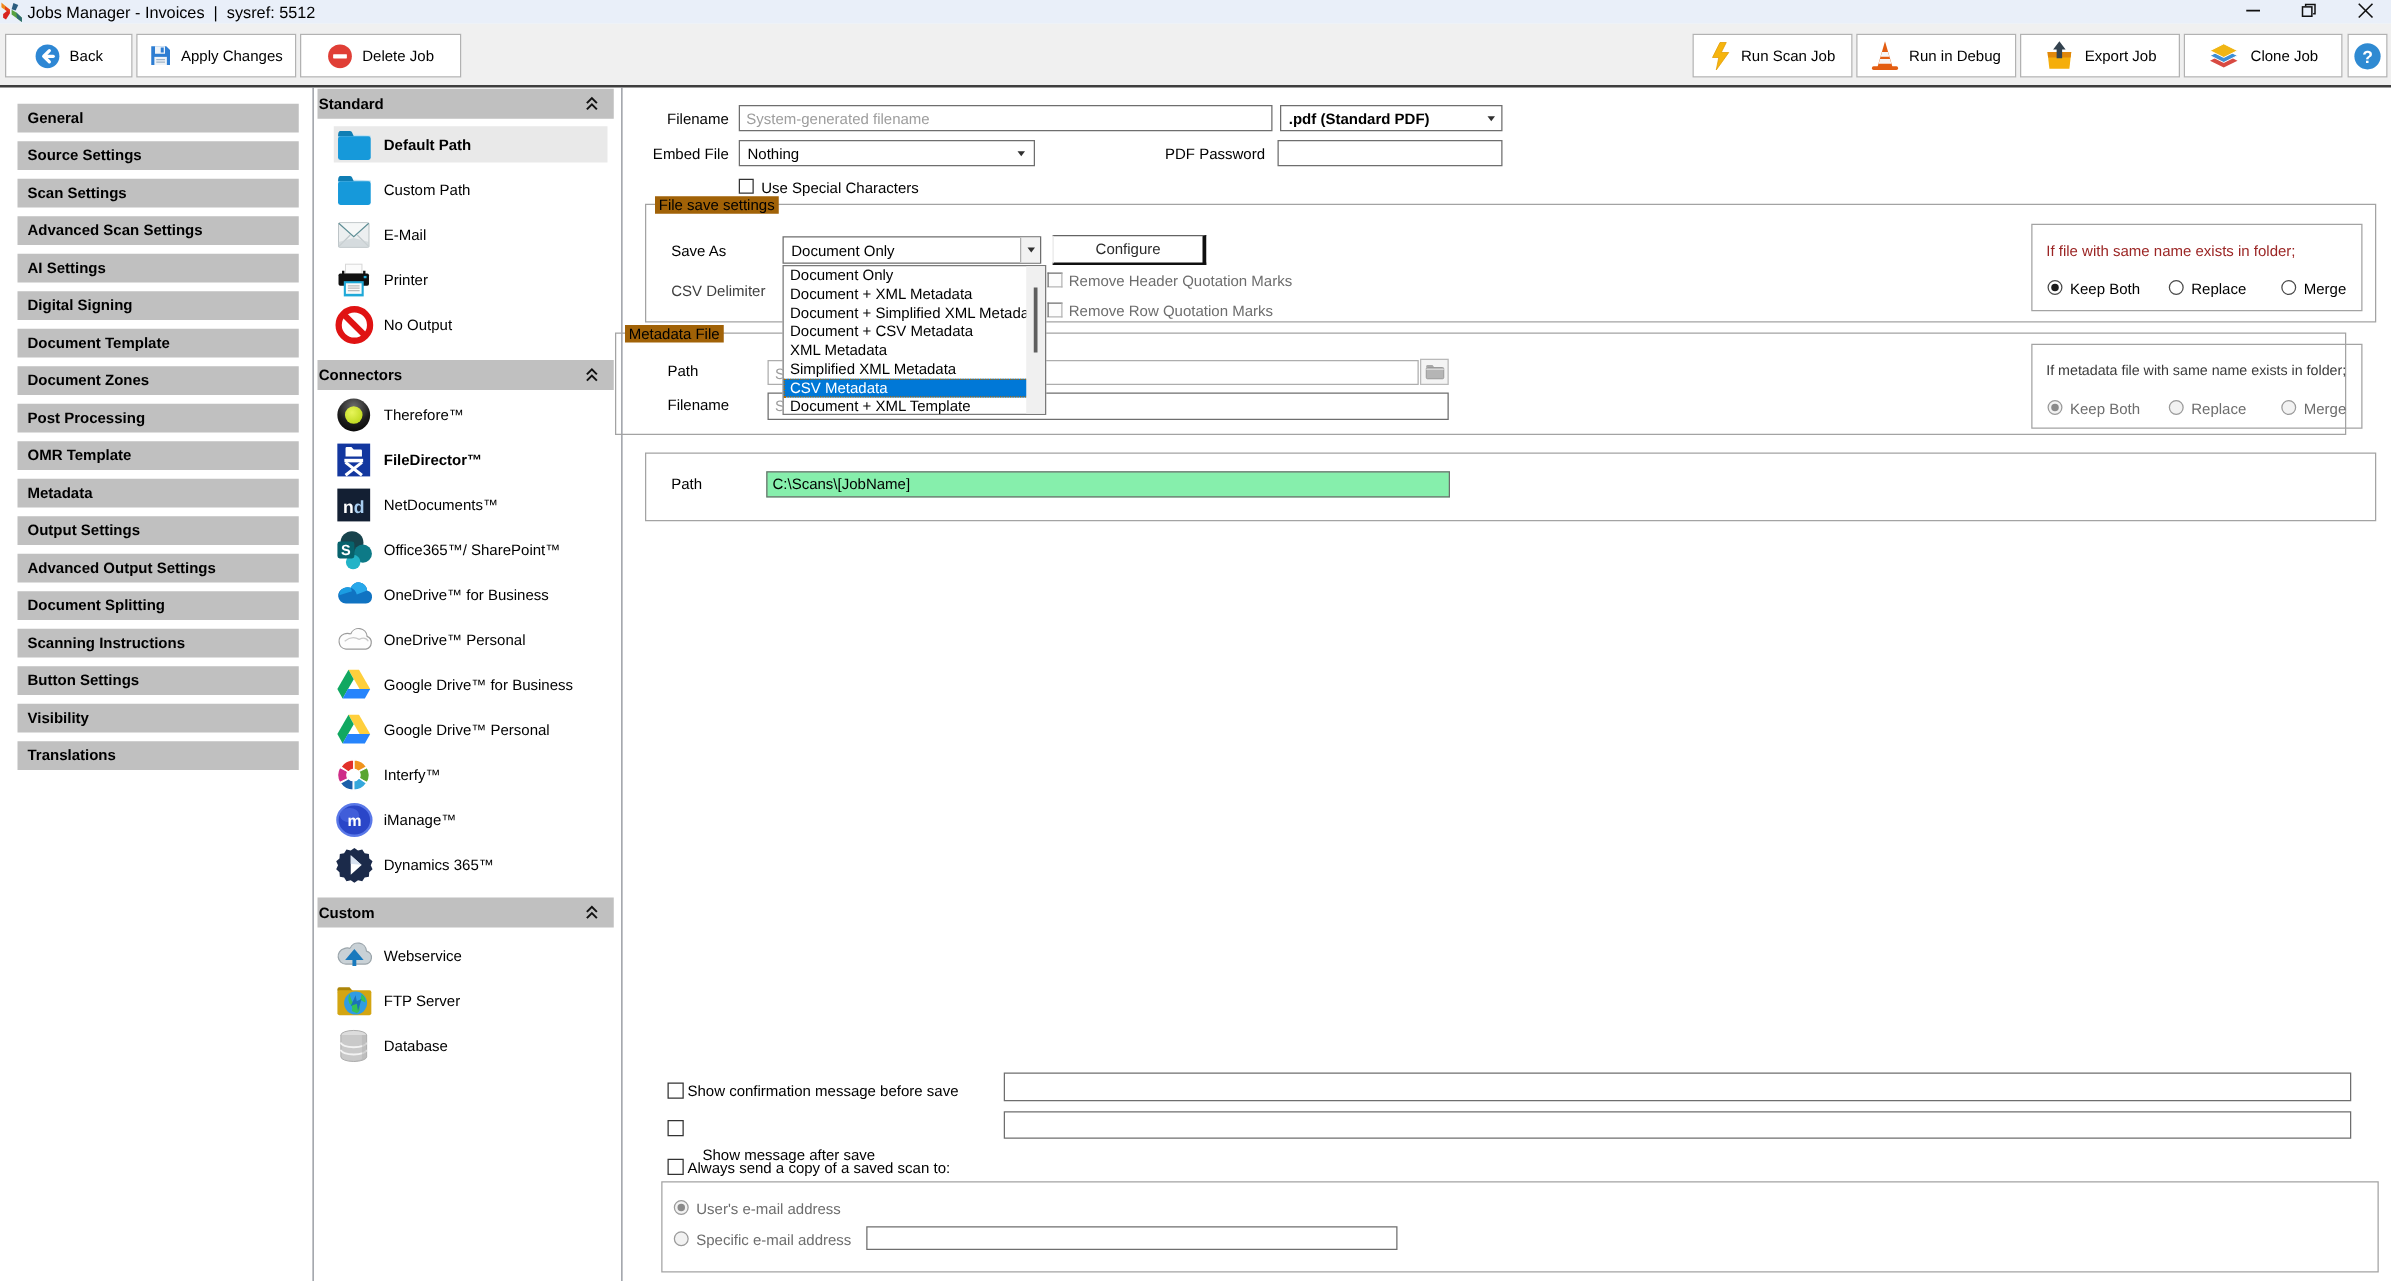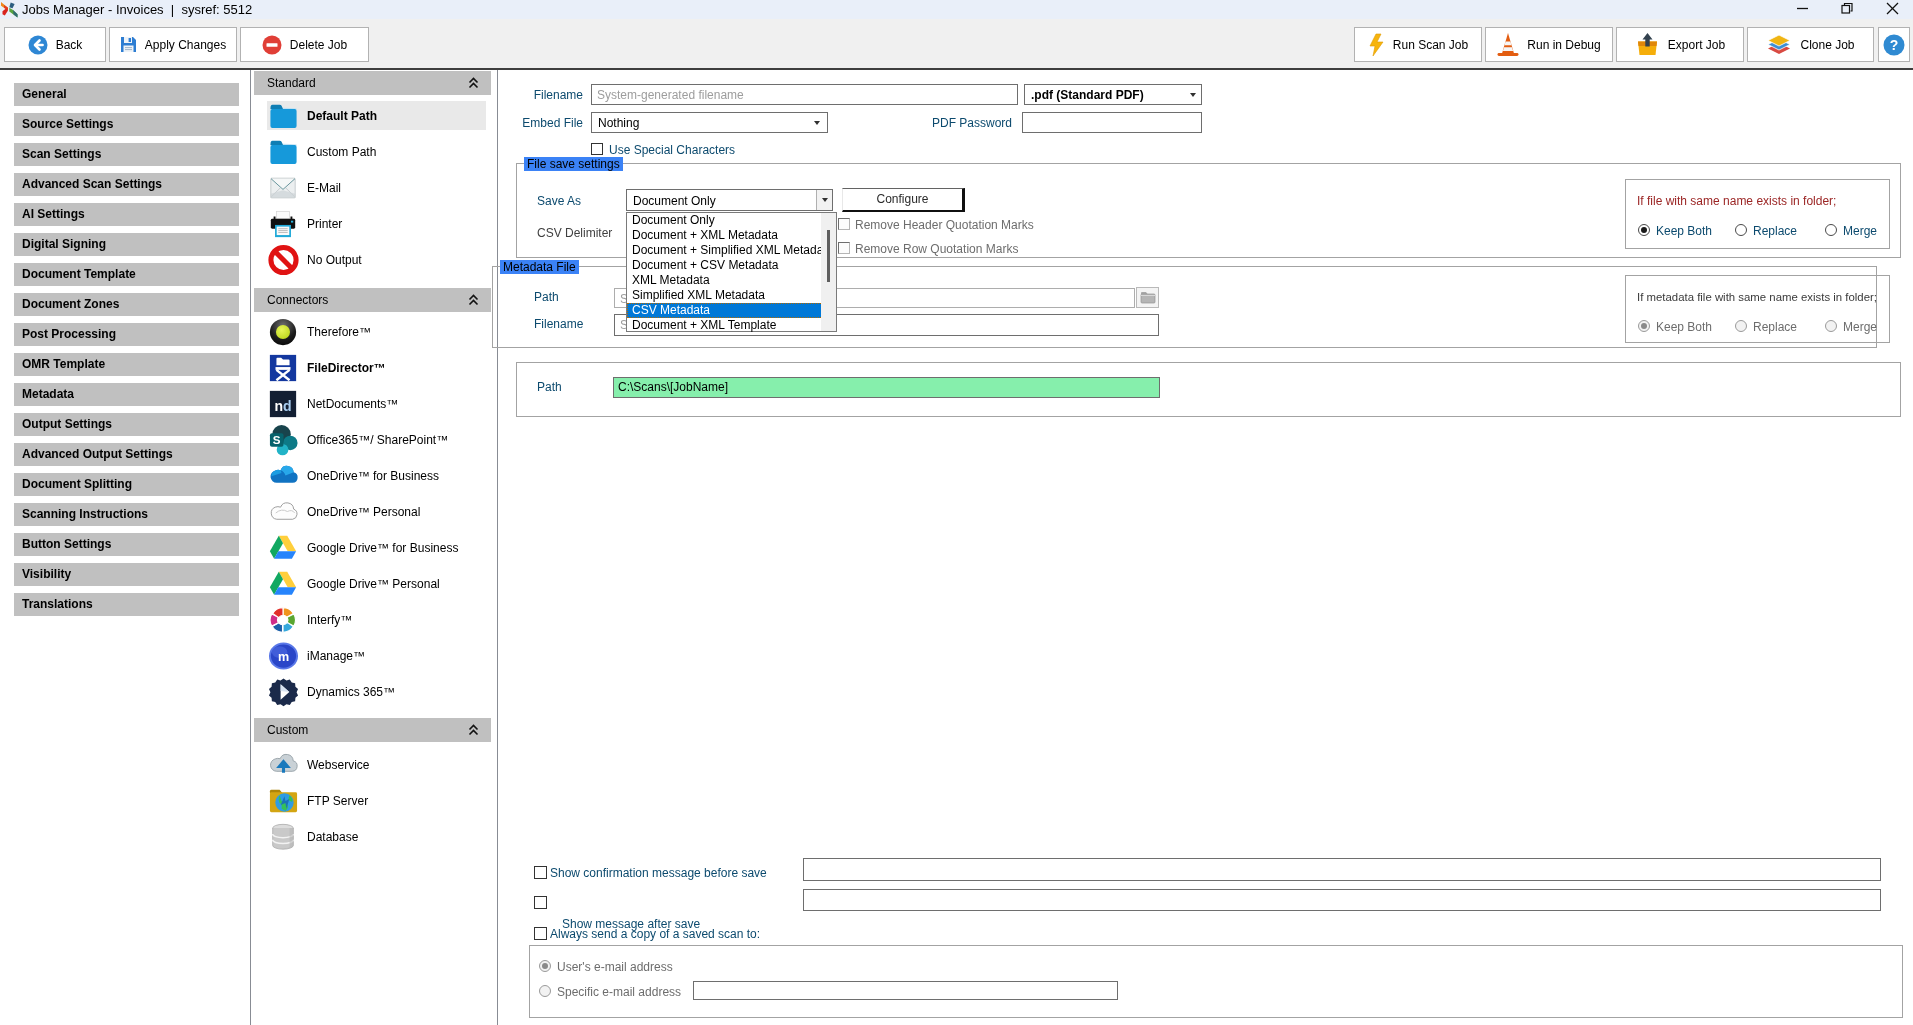--- a/index.html
+++ b/index.html
@@ -11,31 +11,31 @@
 #titletext { position:absolute; left:22px; top:2px; font-size:13px; color:#000; }
 
 #toolbar { position:absolute; left:0; top:19px; width:1913px; height:49px; background:#f0f0f0;padding-left:44px; }
 .tbtn { position:absolute; top:8px; height:35px; background:#fff; border:1px solid #b2b2b2; display:flex; align-items:center; justify-content:center; gap:8px; font-size:12px; color:#000; }
 #darkline { position:absolute; left:0; top:68px; width:1913px; height:2px; background:#3e3e3e; }
 
 .vsep { position:absolute; top:70px; width:1px; height:955px; background:#888c94; }
 
 .sbar { position:absolute; left:14px; width:225px; height:23px; background:#c0c0c0; font-weight:bold; font-size:12px; line-height:23px; padding-left:8px; color:#000; }
 
-.mhdr { position:absolute; left:254px; width:237px; height:24px; background:#c0c0c0; font-weight:normal; font-size:12px; line-height:24px; padding-left:13px; }
+.mhdr { position:absolute; left:254px; width:237px; height:24px; background:#c0c0c0; font-weight:bold; font-size:12px; line-height:24px; padding-left:1px; }
 .mitem { position:absolute; left:267px; width:219px; height:29px; }
 .mitem .txt { position:absolute; left:40px; top:50%; transform:translateY(-50%); font-size:12px; white-space:nowrap; }
 .mitem svg, .mitem .ic { position:absolute; left:1px; top:50%; transform:translateY(-50%); }
 .sel { background:#e9e9e9; }
 
-.lbl { position:absolute; font-size:12px; color:#0c4a6e; white-space:nowrap; }
+.lbl { position:absolute; font-size:12px; color:#000000; white-space:nowrap; }
 .inp { position:absolute; background:#fff; border:1px solid #6e6e6e; font-size:12px; }
 .ph { color:#9d9d9d; font-size:12px; position:absolute; left:5px; top:3px; white-space:nowrap; }
 .grp { position:absolute; border:1px solid #a3a3a3; }
-.glbl { position:absolute; background:#3b82f6; padding:0 3px; font-size:12px; top:-7px; white-space:nowrap; }
+.glbl { position:absolute; background:#a16207; padding:0 3px; font-size:12px; top:-7px; white-space:nowrap; }
 .cb { position:absolute; width:13px; height:13px; border:1px solid #333; background:#fff; }
 .cbd { position:absolute; width:12px; height:12px; border:1px solid #b5b5b5; border-top:1px solid #6e6e6e; border-left:1px solid #6e6e6e; background:#fcfcfc; }
 .radio { position:absolute; width:12px; height:12px; border-radius:50%; border:1px solid #4a4a4a; background:#fff; }
 .radio.on::after { content:""; position:absolute; left:2px; top:2px; width:6px; height:6px; border-radius:50%; background:#1a1a1a; }
 .radio.dis { border-color:#9a9a9a; background:#f2f2f2; }
 .radio.dis.on::after { background:#8a8a8a; }
 .gray { color:#6d6d6d; }
 .combo { position:absolute; background:#fff; border:1px solid #6e6e6e; font-size:12px; }
 .combo .arr { position:absolute; right:5px; top:50%; margin-top:-2px; width:0; height:0; border-left:3.5px solid transparent; border-right:3.5px solid transparent; border-top:4.5px solid #303030; }
 </style>

